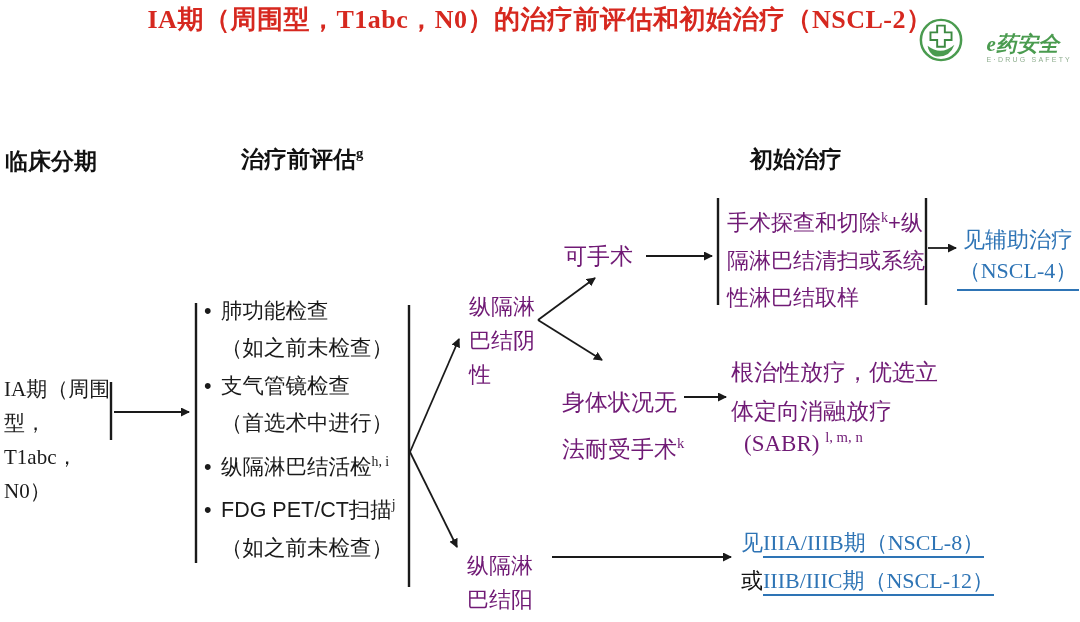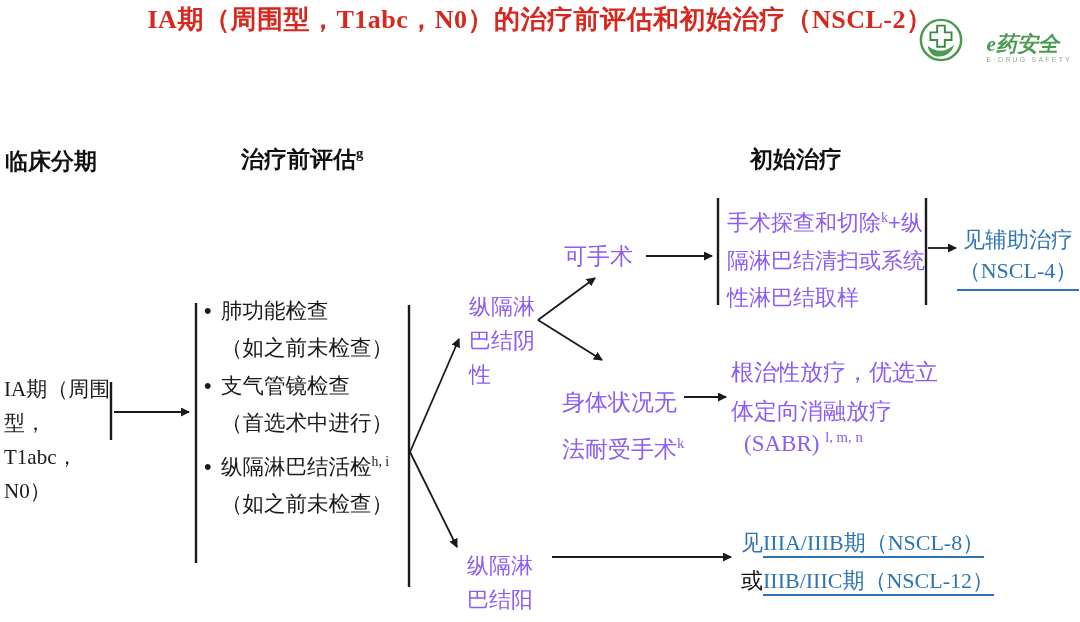--- a/index.html
+++ b/index.html
@@ -22,21 +22,21 @@
   #hdr-init{left:750px;top:97px;}
   sup{font-size:64%;font-family:"Liberation Serif",serif;}
   
   #stage-label{left:4px;top:372px;width:110px;
       font-family:"Liberation Serif",serif;font-size:21px;line-height:34px;}
   
   #eval-list{left:204px;top:293px;width:206px;font-size:21.5px;}
   .eval-row{line-height:37.4px;white-space:nowrap;}
   .eval-row .bullet{display:inline-block;width:17px;}
   
-  .node{color:#8b5cf6;}
+  .node{color:#701a75;}
   #node-negative{left:469px;top:290px;width:76px;font-size:22px;line-height:34px;}
   #node-operable{left:564px;top:241px;font-size:23px;}
   #node-surgery{left:727px;top:199px;width:200px;font-size:22px;line-height:37.5px;}
   #node-inoperable{left:562px;top:382px;font-size:23px;line-height:41px;}
   #node-radio{left:731px;top:353px;width:218px;font-size:23px;line-height:39px;}
   #node-sabr{left:744px;top:429px;font-size:23px;
       font-family:"Liberation Serif",serif;}
   #node-positive{left:467px;top:519px;width:76px;font-size:22px;line-height:34px;margin-top:30px;}
   
   .blue{color:#2e74b5;}
@@ -73,20 +73,21 @@
 <div class="abs col-header" id="hdr-init">初始治疗</div>
 
 <div class="abs" id="stage-label">IA期（周围型，T1abc，N0）</div>
 
 <div class="abs" id="eval-list">
   <div class="eval-row"><span class="bullet">•</span><span>肺功能检查</span></div>
   <div class="eval-row"><span class="bullet"></span><span>（如之前未检查）</span></div>
   <div class="eval-row"><span class="bullet">•</span><span>支气管镜检查</span></div>
   <div class="eval-row"><span class="bullet"></span><span>（首选术中进行）</span></div>
   <div class="eval-row"><span class="bullet">•</span><span>纵隔淋巴结活检</span><sup>h, i</sup></div>
+  <div class="eval-row"><span class="bullet">•</span><span>FDG PET/CT扫描</span><sup>j</sup></div>
   <div class="eval-row"><span class="bullet"></span><span>（如之前未检查）</span></div>
 </div>
 
 <div class="abs node" id="node-negative">纵隔淋巴结阴性</div>
 <div class="abs node" id="node-operable">可手术</div>
 <div class="abs node" id="node-surgery"><span>手术探查和切除</span><sup>k</sup><span>+纵隔淋巴结清扫或系统性淋巴结取样</span></div>
 <div class="abs node" id="node-inoperable">
   <div>身体状况无</div>
   <div><span>法耐受手术</span><sup>k</sup></div>
 </div>

